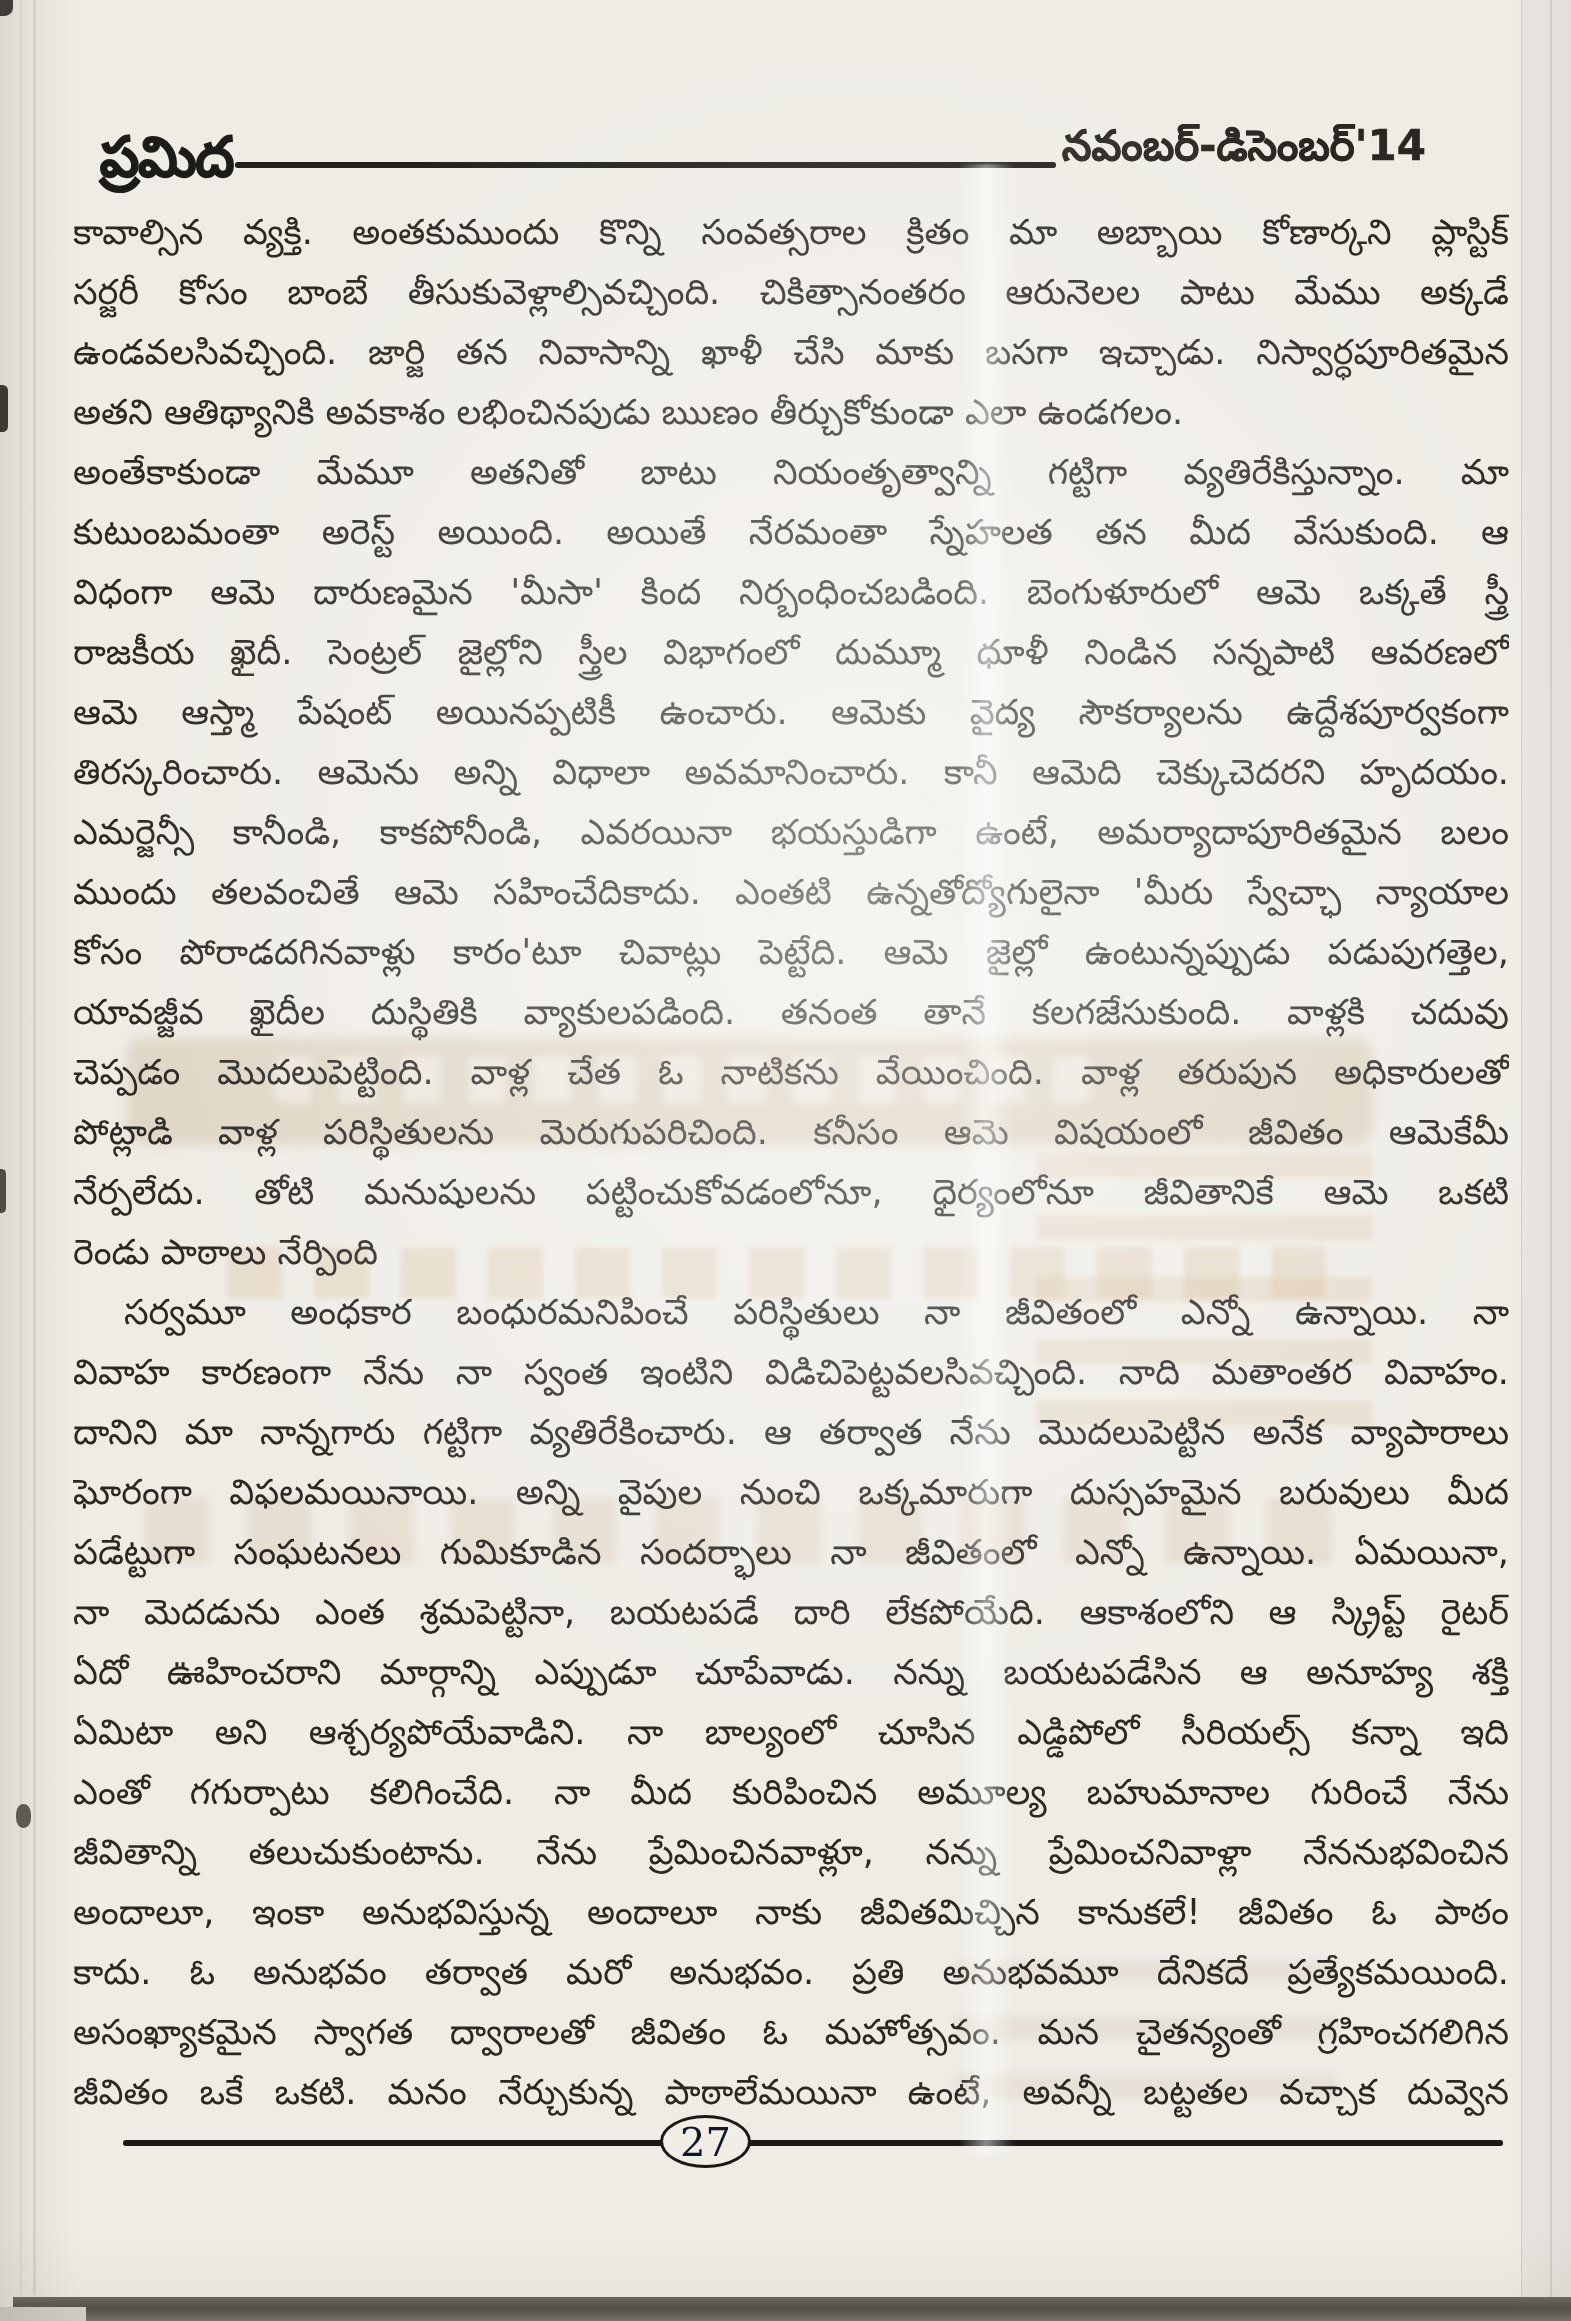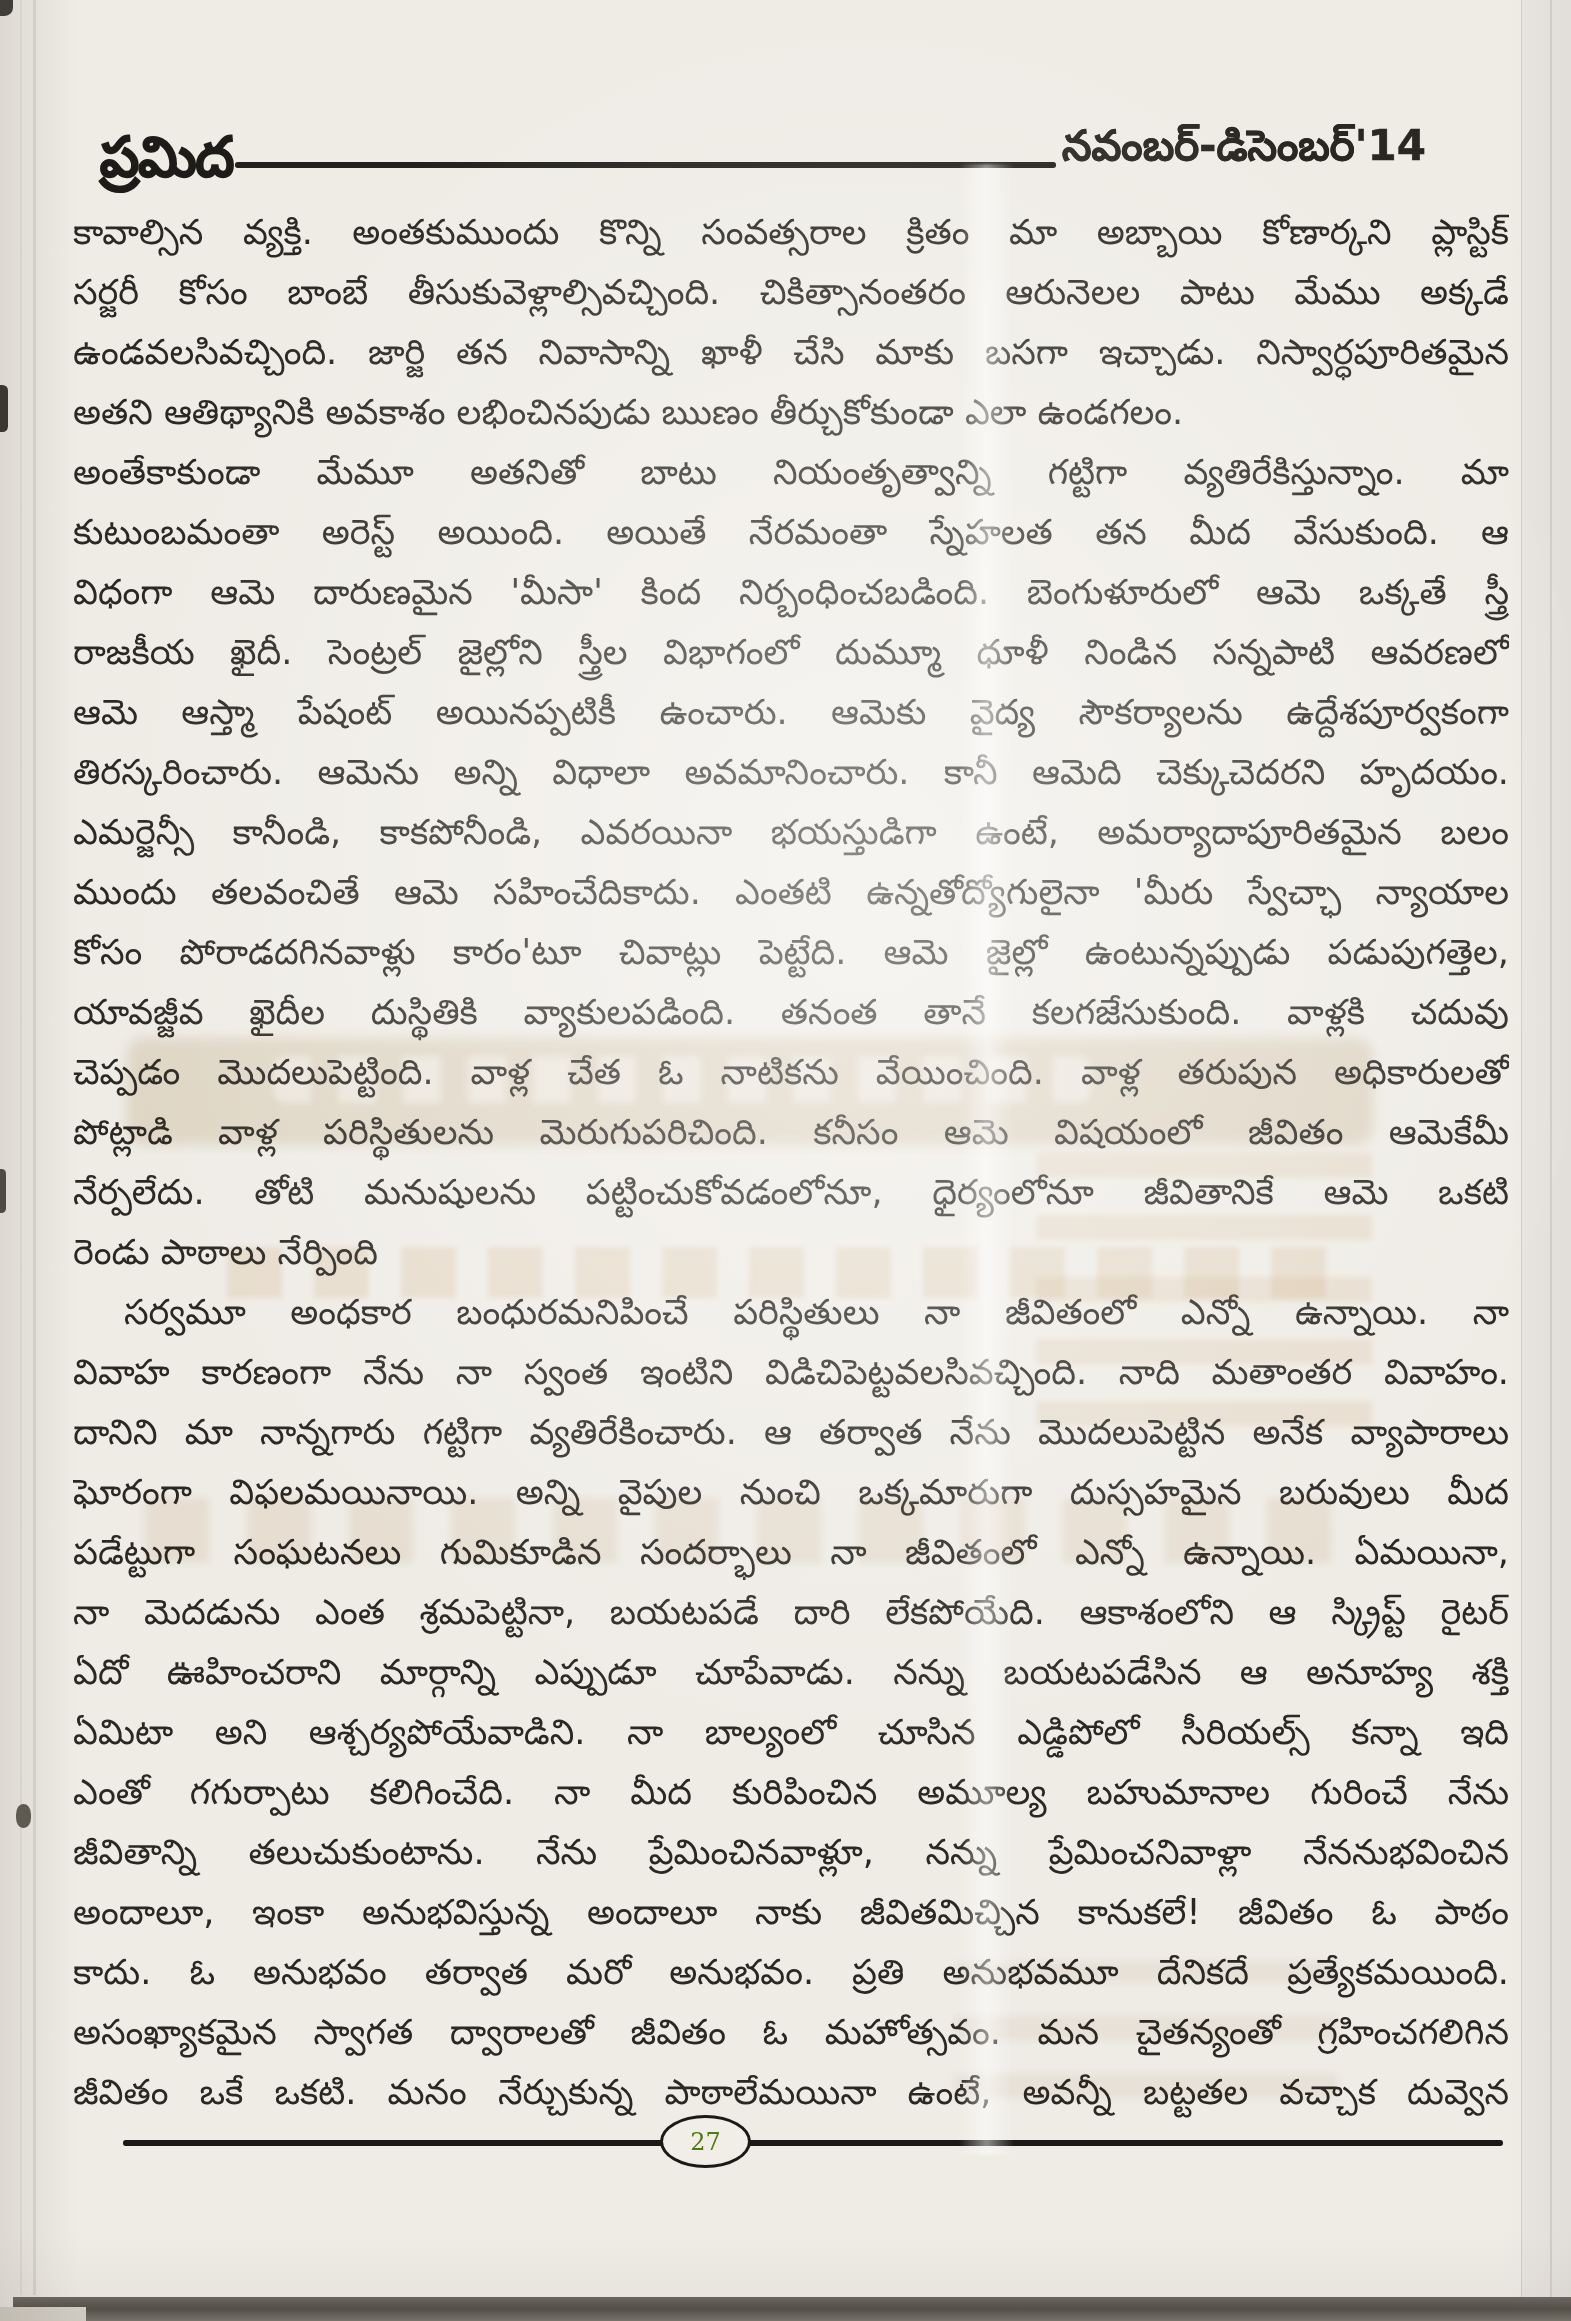--- a/index.html
+++ b/index.html
@@ -97,21 +97,21 @@
   
   .footer-rule{position:absolute;top:2140px;height:6.4px;background:#1b1916;border-radius:2.7px;}
   #footer-rule-left{left:123px;width:540px;}
   #footer-rule-right{left:743px;width:760px;}
   #page-number-oval{
     position:absolute;left:660px;top:2115px;width:85px;height:47px;
     background:#f1eee8;border:3.6px solid #1b1916;border-radius:50%;
     display:flex;align-items:center;justify-content:center;z-index:3;
   }
   #page-number{
-    font-family:"DejaVu Serif",serif;font-size:24px;color:#4d7c0f;line-height:1;
+    font-family:"DejaVu Serif",serif;font-size:40px;color:#0f172a;line-height:1;
   }
 
   
   .mark{position:absolute;pointer-events:none;}
   #edge-notch-tl{left:0;top:0;width:12.7px;height:15.5px;background:#3a3733;border-radius:0 0 8.2px 0;}
   #edge-mark-1{left:0;top:385px;width:8.2px;height:47px;background:#34302b;border-radius:0 5.5px 5.5px 0;}
   #edge-mark-2{left:0;top:1169px;width:6.4px;height:44px;background:#4a463f;border-radius:0 4.5px 4.5px 0;}
   #edge-mark-3{left:15.5px;top:1804px;width:15.5px;height:23.6px;background:#5d5950;border-radius:45%;}
   #bottom-strip{
     position:absolute;left:12.7px;top:2297px;width:1558px;height:25.5px;

